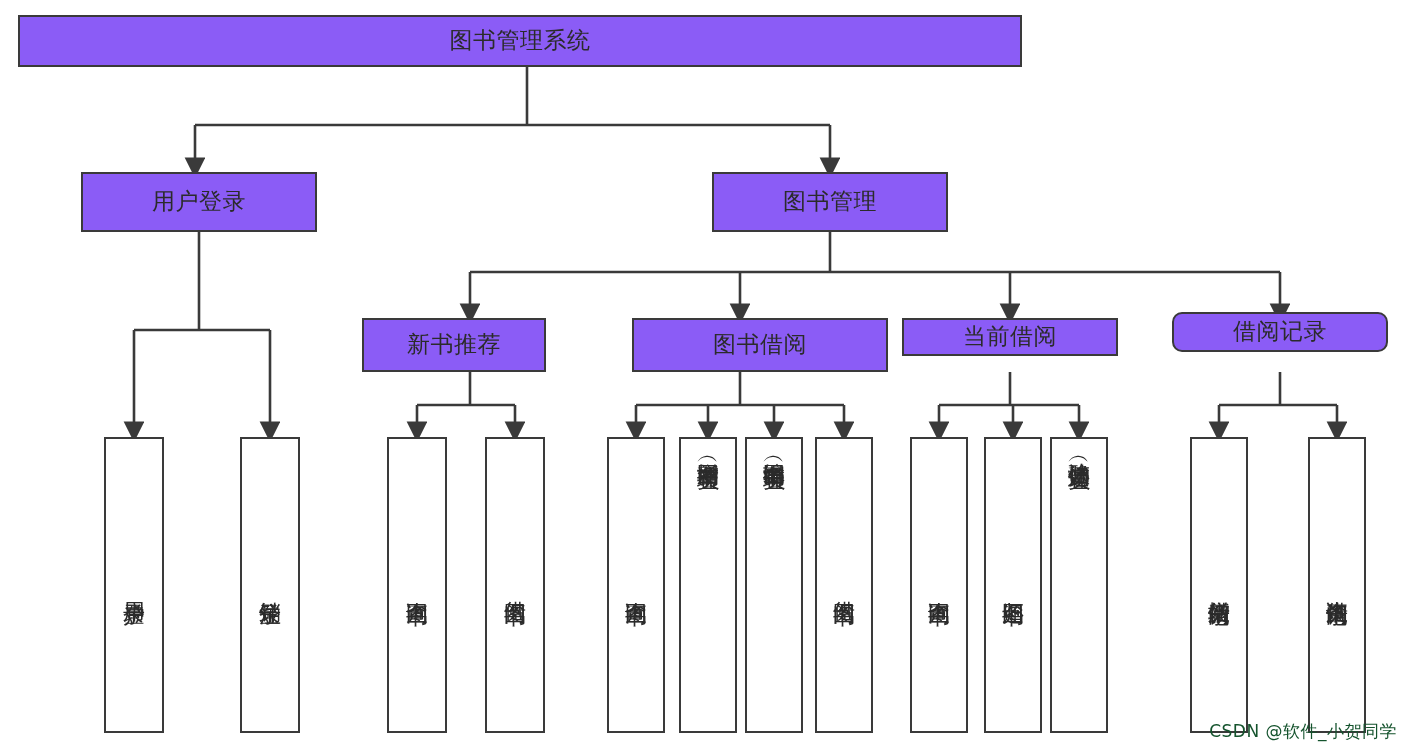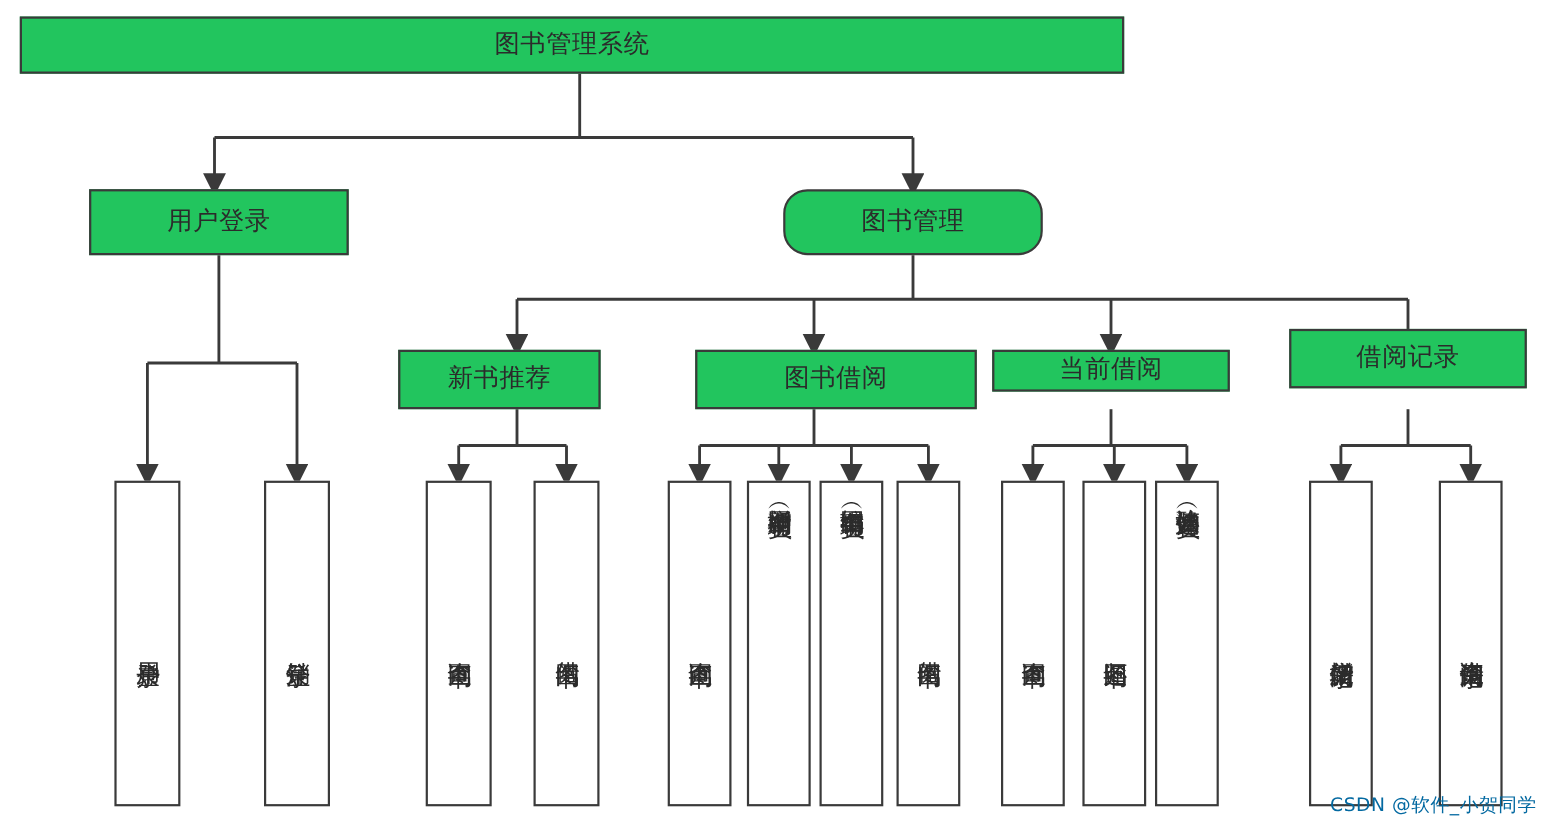--- a/index.html
+++ b/index.html
@@ -17,21 +17,21 @@
   #diagram-root {
     position: absolute;
     left: 0; top: 0;
     width: 1405px;
     height: 747px;
   }
   .node-box {
     position: absolute;
     box-sizing: border-box;
     border: 2.5px solid #3a3a3a;
-    background: #22c55e;
+    background: #8b5cf6;
     display: flex;
     align-items: center;
     justify-content: center;
   }
   .node-label-h {
     font-size: 23px;
     color: #2b2b2b;
     line-height: 1.1;
     letter-spacing: 0.5px;
     white-space: nowrap;
@@ -65,21 +65,21 @@
     left: 0; top: 0;
     width: 1405px;
     height: 747px;
     pointer-events: none;
   }
   #watermark {
     position: absolute;
     right: 8px;
     bottom: 4px;
     font-size: 17px;
-    color: #0369a1;
+    color: #14532d;
     white-space: nowrap;
     letter-spacing: 0.5px;
   }
 </style>
 </head>
 <body>
 
 <div id="diagram-root">
 
   <svg id="connectors" viewBox="0 0 1405 747" width="1405" height="747" xmlns="http://www.w3.org/2000/svg">
@@ -133,34 +133,34 @@
     </g>
   </svg>
 
   <div class="node-box" style="left:18px; top:15px; width:1004px; height:52px;">
     <span class="node-label-h">图书管理系统</span>
   </div>
 
   <div class="node-box" style="left:81px; top:172px; width:236px; height:60px;">
     <span class="node-label-h">用户登录</span>
   </div>
-  <div class="node-box" style="left:712px; top:172px; width:236px; height:60px;border-radius:22px;">
+  <div class="node-box" style="left:712px; top:172px; width:236px; height:60px;">
     <span class="node-label-h">图书管理</span>
   </div>
 
   <div class="node-box" style="left:362px; top:318px; width:184px; height:54px;">
     <span class="node-label-h">新书推荐</span>
   </div>
   <div class="node-box" style="left:632px; top:318px; width:256px; height:54px;">
     <span class="node-label-h">图书借阅</span>
   </div>
   <div class="node-box" style="left:902px; top:318px; width:216px; height:38px;">
     <span class="node-label-h">当前借阅</span>
   </div>
-  <div class="node-box" style="left:1172px; top:299px; width:216px; height:54px;">
+  <div class="node-box" style="left:1172px; top:312px; width:216px; height:40px;border-radius:10px;">
     <span class="node-label-h">借阅记录</span>
   </div>
 
   <div class="leaf-box" style="left:104px; top:437px; width:60px; height:296px;">
     <span class="node-label-v">用户登录</span>
   </div>
   <div class="leaf-box" style="left:240px; top:437px; width:60px; height:296px;">
     <span class="node-label-v">注销登录</span>
   </div>
 

